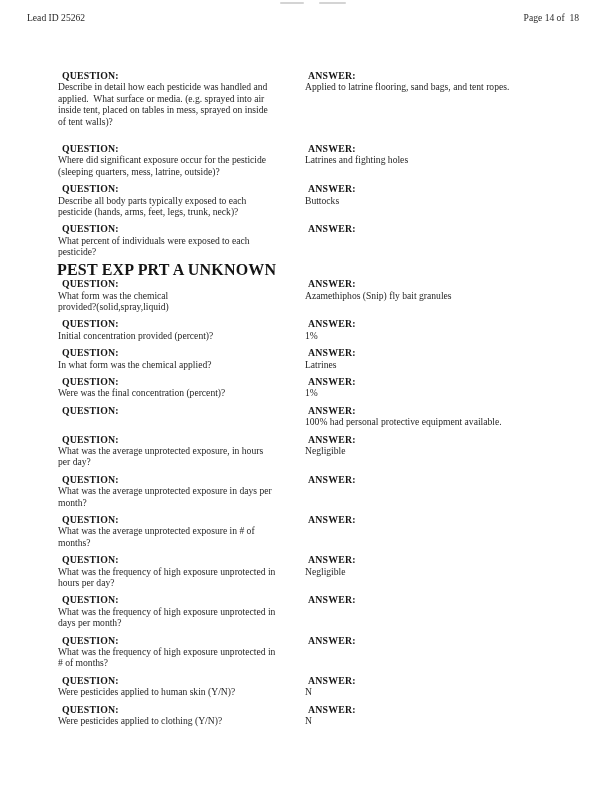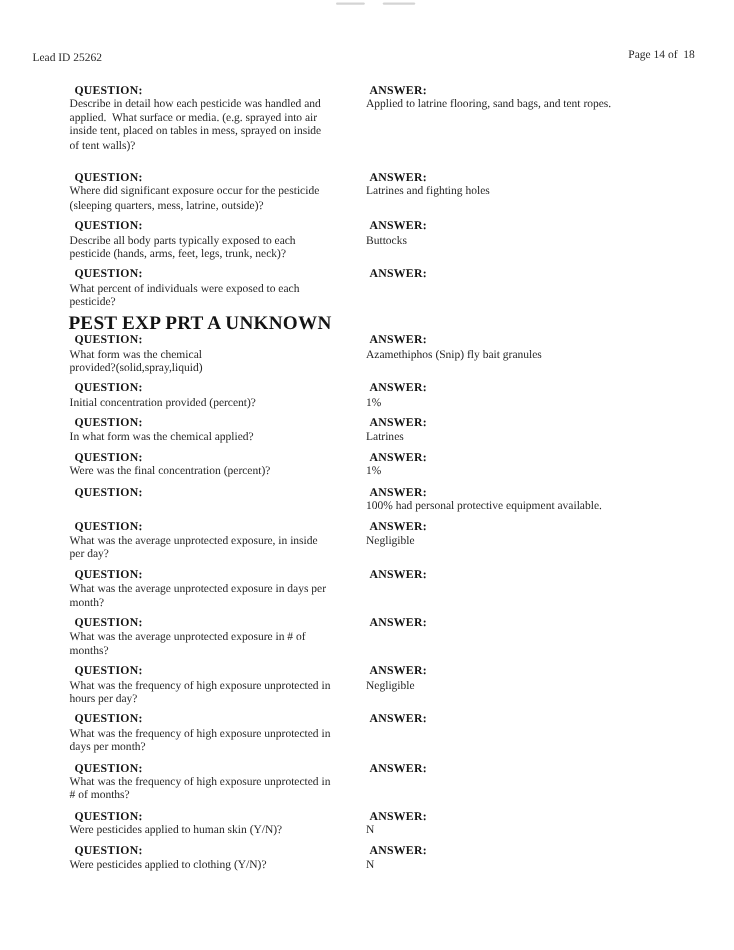--- a/index.html
+++ b/index.html
@@ -26,31 +26,29 @@
   }
   .scan-mark.m1 { left: 280px; width: 24px; }
   .scan-mark.m2 { left: 319px; width: 27px; }
   .hdr-left {
     position: absolute;
     left: 27px;
     top: 12px;
     font-size: 9.6px;
     line-height: 11px;
     color: #2a2a2a;
-    margin-top: 31px;
   }
   .hdr-right {
     position: absolute;
     right: 33px;
     top: 12px;
     font-size: 9.6px;
     line-height: 11px;
     white-space: pre;
     color: #2a2a2a;
-    margin-top: 28px;
   }
   .content {
     position: absolute;
     left: 58px;
     right: 28px;
     top: 70px;
   }
   .qa-row {
     display: grid;
     grid-template-columns: 247px 1fr;
@@ -185,21 +183,21 @@
       <div class="lbl">QUESTION:</div>
     </div>
     <div class="acol">
       <div class="lbl">ANSWER:</div>
       <div class="atext">100% had personal protective equipment available.</div>
     </div>
   </div>
       <div class="qa-row">
     <div class="qcol">
       <div class="lbl">QUESTION:</div>
-      <div class="qtext">What was the average unprotected exposure, in inside
+      <div class="qtext">What was the average unprotected exposure, in hours
 per day?</div>
     </div>
     <div class="acol">
       <div class="lbl">ANSWER:</div>
       <div class="atext">Negligible</div>
     </div>
   </div>
       <div class="qa-row">
     <div class="qcol">
       <div class="lbl">QUESTION:</div>

